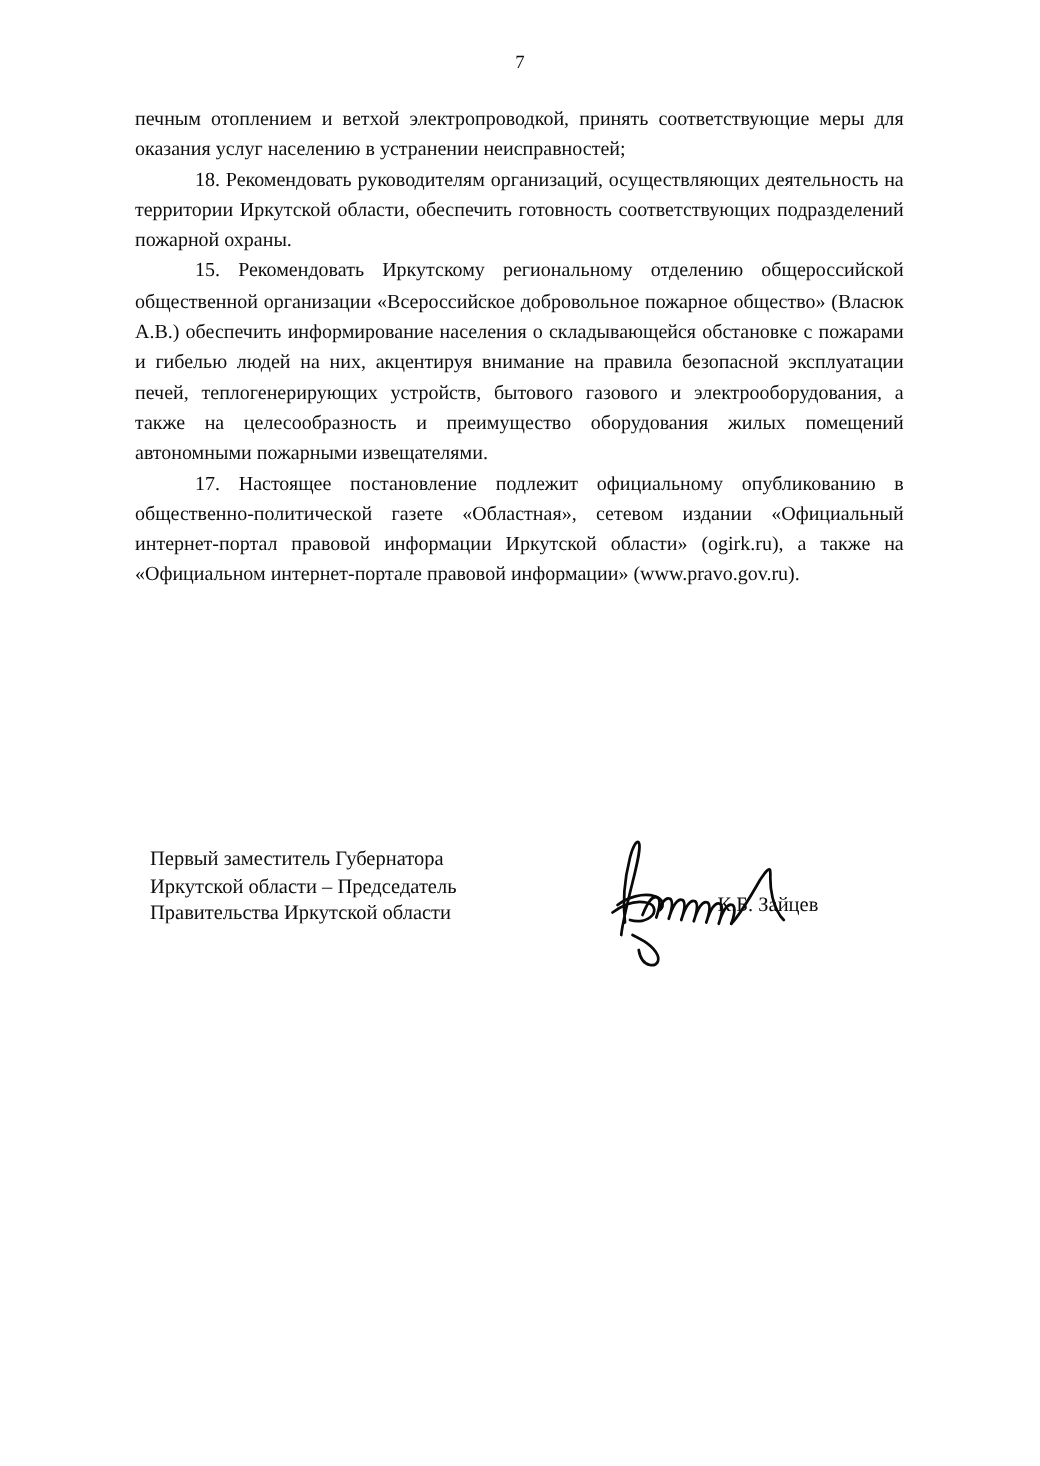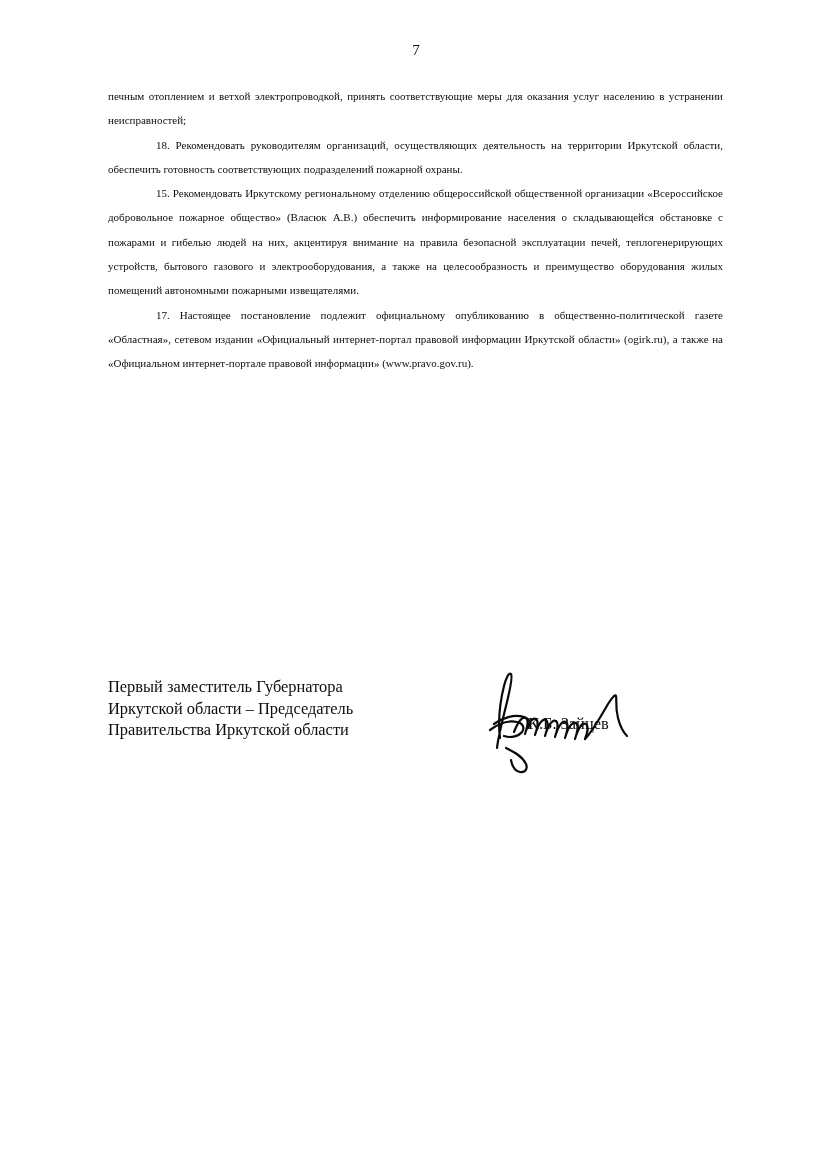--- a/index.html
+++ b/index.html
@@ -26,46 +26,46 @@
     font-family: "Liberation Serif", serif;
   }
   .body-text {
     position: absolute;
     top: 84px;
     left: 108px;
     width: 615px;
   }
   p.para {
     margin: 0 0 0 0;
-    font-size: 11px;
+    font-size: 16px;
     line-height: 24.3px;
     text-align: justify;
     text-justify: inter-word;
     text-indent: 0;
     hyphens: none;
   }
   p.indent {
     text-indent: 48px;
   }
   .signature-block {
     position: absolute;
-    left: 108px;
+    left: 120px;
     top: 676px;
     width: 700px;
   }
   .sign-lines {
     font-size: 16.4px;
     line-height: 21.5px;
     white-space: pre-line;
     display: inline-block;
     vertical-align: top;
   }
   .sign-name {
     position: absolute;
-    left: 528px;
+    left: 574px;
     top: 714px;
     font-size: 16.4px;
   }
   .signature-mark {
     position: absolute;
     left: 470px;
     top: 660px;
     width: 200px;
     height: 125px;
     pointer-events: none;

